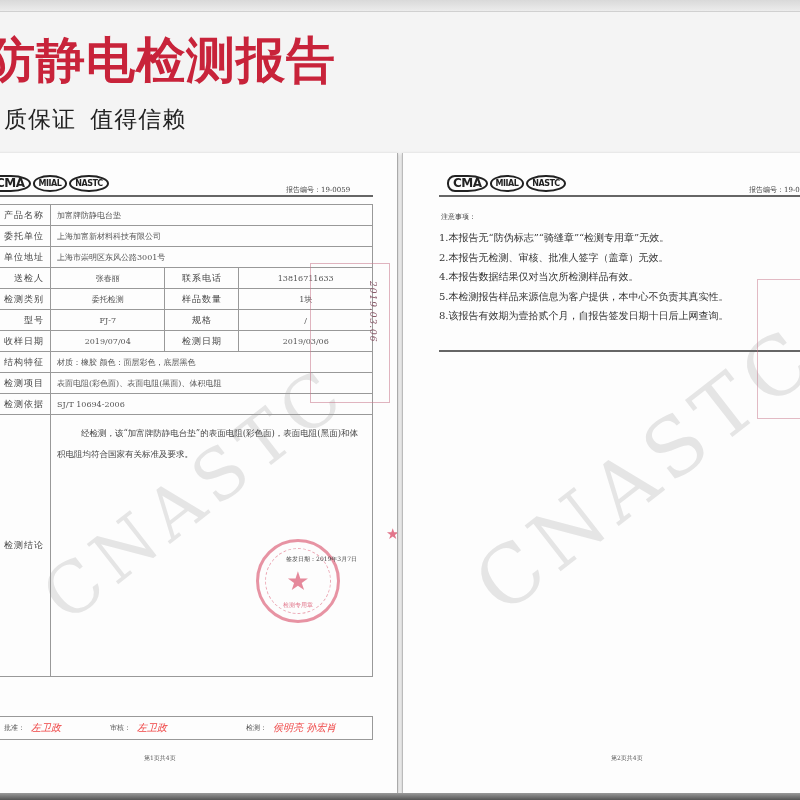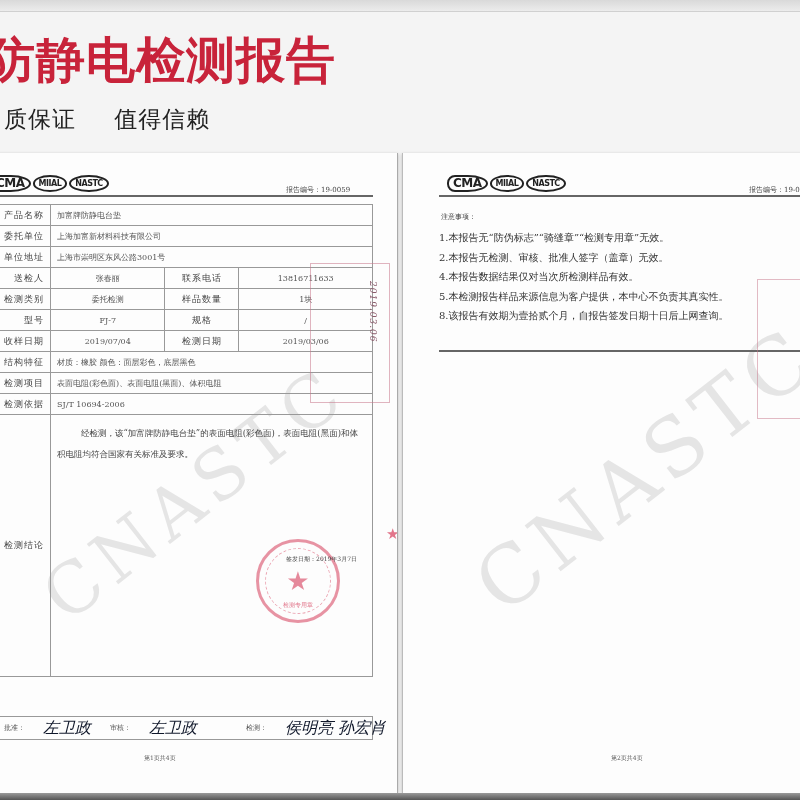--- a/index.html
+++ b/index.html
@@ -6,21 +6,21 @@
     html, body { width: 800px; height: 800px; overflow: hidden; background: #f4f4f4; }
     body { position: relative; font-family: "DejaVu Serif", serif; color: #333; }
 
     .top-strip { position: absolute; left: 0; top: 0; width: 800px; height: 12px;
       background: linear-gradient(#d9d9d9, #ececec); border-bottom: 1px solid #d0d0d0; }
 
     .banner-title { position: absolute; left: -14px; top: 36px; font-family: "DejaVu Sans", sans-serif;
       font-size: 49px; font-weight: bold; color: #c8233a; letter-spacing: 1px; white-space: nowrap; line-height: 1; }
     .banner-sub { position: absolute; left: 4px; top: 104px; font-family: "DejaVu Sans", sans-serif;
       font-size: 23px; color: #222; white-space: nowrap; letter-spacing: 1px; }
-    .banner-sub span + span { margin-left: 30px; }
+    .banner-sub span + span { margin-left: 6px; }
 
     .page { position: absolute; top: 153px; height: 640px; background: #fdfdfd;
       box-shadow: 0 1px 3px rgba(0,0,0,0.25); overflow: hidden; }
     .page-left { left: -6px; width: 404px; border-right: 1px solid #aaa; }
     .page-right { left: 402px; width: 404px; border-left: 1px solid #bbb; }
 
     .bottom-edge { position: absolute; left: 0; top: 793px; width: 800px; height: 7px;
       background: linear-gradient(#9a9a9a, #555); }
 
     
@@ -46,22 +46,22 @@
     .issue-date { position: absolute; right: 14px; top: 402px; font-size: 6px; color: #444; }
     .seal { position: absolute; left: 262px; top: 386px; width: 84px; height: 84px; border-radius: 50%;
       border: 3px solid rgba(214,60,90,0.55); display: flex; align-items: center; justify-content: center;
       color: rgba(214,60,90,0.6); font-size: 26px; }
     .seal-ring { position: absolute; inset: 6px; border-radius: 50%; border: 1px dashed rgba(214,60,90,0.45); }
     .seal-caption { position: absolute; bottom: 10px; font-size: 6px; color: rgba(214,60,90,0.7); }
 
     .sign-row { position: absolute; left: 0; top: 563px; width: 379px; height: 24px;
       border-top: 1px solid #999; border-bottom: 1px solid #999; border-right: 1px solid #999;
       font-size: 7px; color: #555; display: flex; align-items: center; }
-    .sign-item { position: absolute; display: flex; align-items: center; gap: 18px; white-space: nowrap; }
-    .signature { font-family: "DejaVu Serif", serif; font-style: italic; font-size: 16px; color: #0f172a; }
+    .sign-item { position: absolute; display: flex; align-items: center; gap: 6px; white-space: nowrap; }
+    .signature { font-family: "DejaVu Serif", serif; font-style: italic; font-size: 10px; color: #ef4444; }
     .page-footer { position: absolute; top: 601px; font-size: 6px; color: #555; white-space: nowrap; }
 
     .side-stamp { position: absolute; left: 316px; top: 110px; width: 80px; height: 140px;
       border: 1px solid rgba(200,120,140,0.55); }
     .handwrite { position: absolute; left: 370px; top: 128px; width: 14px; font-size: 9px; color: #8a5a6a;
       font-style: italic; writing-mode: vertical-rl; letter-spacing: 1px; }
     .side-star { position: absolute; left: 392px; top: 372px; color: rgba(214,60,90,0.7); font-size: 15px; }
 
     .watermark { position: absolute; font-family: "DejaVu Serif", serif; font-size: 70px; color: rgba(160,160,160,0.25);
       transform: rotate(-38deg); letter-spacing: 8px; white-space: nowrap; pointer-events: none; }

